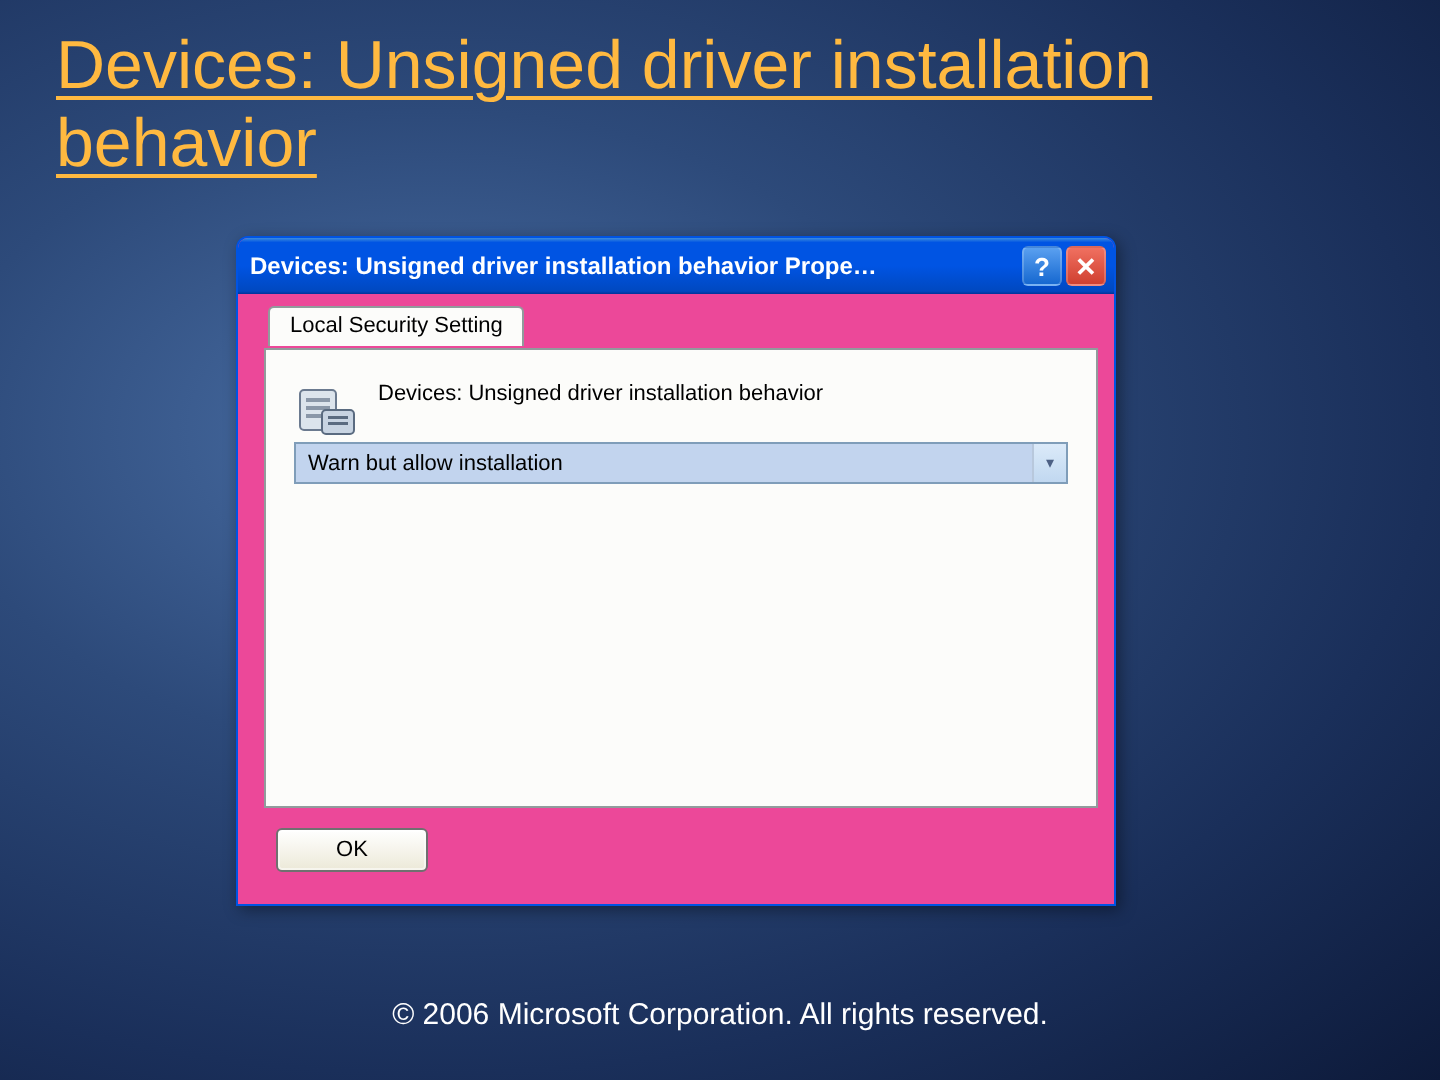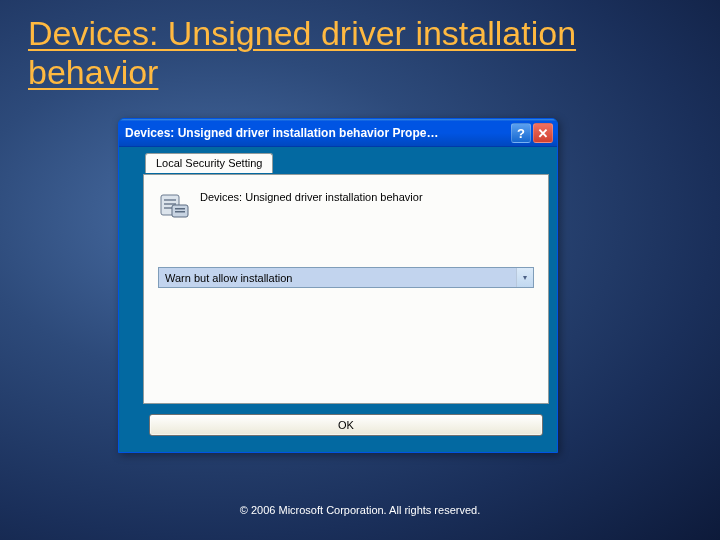--- a/index.html
+++ b/index.html
@@ -19,21 +19,21 @@
     line-height: 1.15;
     text-decoration: underline;
     text-underline-offset: 4px;
     text-decoration-thickness: 2px;
   }
   .dialog {
     position: absolute;
     left: 118px;
     top: 118px;
     width: 440px;
-    background: #0369a1;
+    background: #ec4899;
     border: 1px solid #0054e3;
     border-radius: 6px 6px 0 0;
     box-shadow: 2px 2px 8px rgba(0,0,0,0.4);
   }
   .titlebar {
     height: 28px;
     background: linear-gradient(to bottom, #3c8cde 0%, #0054e3 8%, #0054e3 50%, #0048c0 95%, #003399 100%);
     border-radius: 5px 5px 0 0;
     display: flex;
     align-items: center;
@@ -56,21 +56,21 @@
     display: flex;
     align-items: center;
     justify-content: center;
     font-size: 13px;
     font-weight: bold;
     color: #fff;
   }
   .help-btn { background: linear-gradient(to bottom, #5aa0f0, #1668d0); border:1px solid #fff3; }
   .close-btn { background: linear-gradient(to bottom, #f07060, #d04030); border:1px solid #fff3; }
   .dialog-body {
-    padding: 6px 8px 8px 24px;
+    padding: 6px 8px 8px 13px;
   }
   .tab-strip {
     position: relative;
     height: 22px;
   }
   .tab {
     position: absolute;
     top: 0;
     left: 2px;
     background: #fcfcfa;
@@ -97,21 +97,20 @@
   .setting-icon {
     width: 32px;
     height: 32px;
     flex: 0 0 32px;
   }
   .setting-label {
     font-size: 11px;
     padding-top: 2px;
   }
   .dropdown {
-    margin-top: 46px;
     width: 100%;
     height: 21px;
     background: #fff;
     border: 1px solid #7f9db9;
     display: flex;
     align-items: center;
     font-size: 11px;
     position: relative;
   }
   .dropdown-text {
@@ -131,21 +130,20 @@
     align-items: center;
     justify-content: center;
     color: #4d6185;
     font-size: 8px;
   }
   .button-row {
     display: flex;
     justify-content: flex-start;
     gap: 6px;
     padding: 10px 6px 8px 6px;
-    flex-direction: column;
   }
   .btn {
     min-width: 76px;
     height: 22px;
     font-size: 11px;
     background: linear-gradient(to bottom, #fff, #ece9d8);
     border: 1px solid #707070;
     border-radius: 3px;
     display: flex;
     align-items: center;
@@ -155,21 +153,21 @@
   .btn.disabled {
     color: #a0a0a0;
     border-color: #b0b0b0;
   }
   .footer {
     position: absolute;
     bottom: 24px;
     width: 100%;
     text-align: center;
     color: #fff;
-    font-size: 11px;
+    font-size: 15px;
   }
 </style>
 </head>
 <body>
 
 <div class="slide-title">Devices: Unsigned driver installation behavior</div>
 
 <div class="dialog">
   <div class="titlebar">
     <span class="titlebar-text">Devices: Unsigned driver installation behavior Prope…</span>

